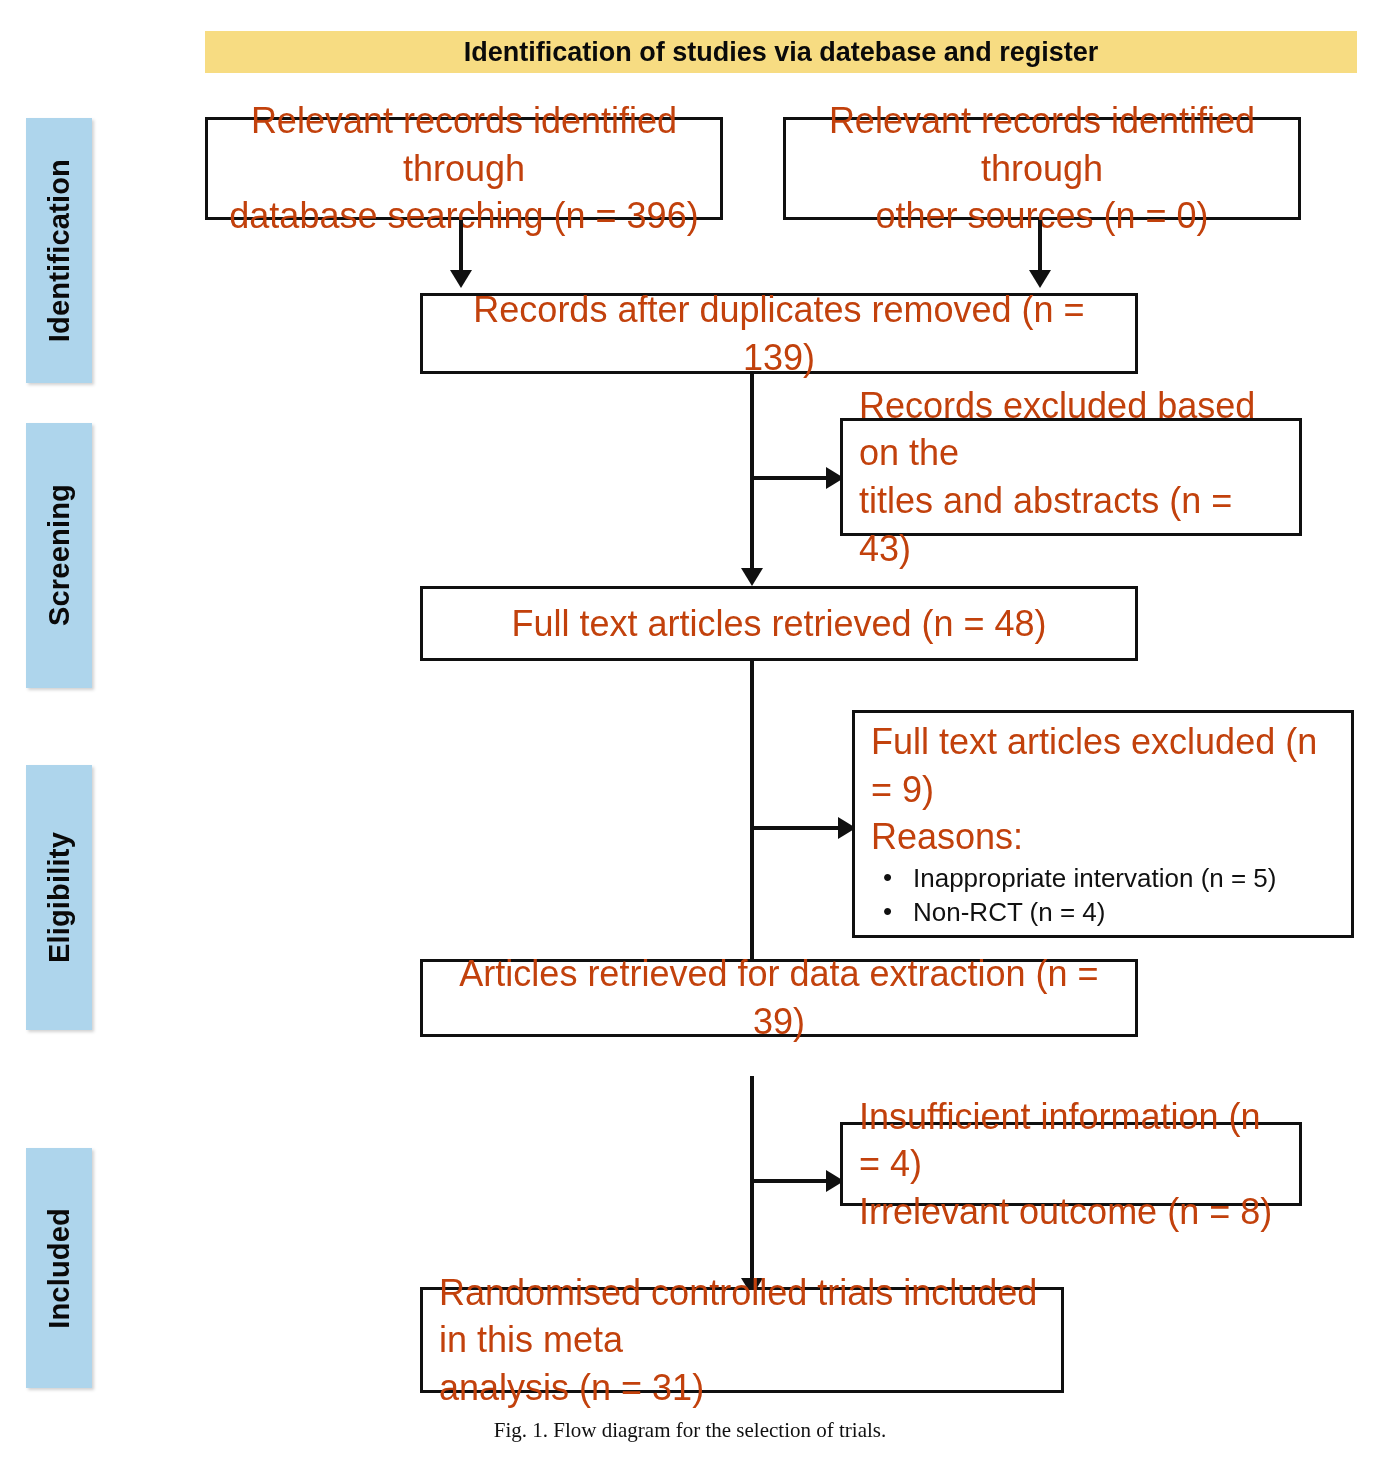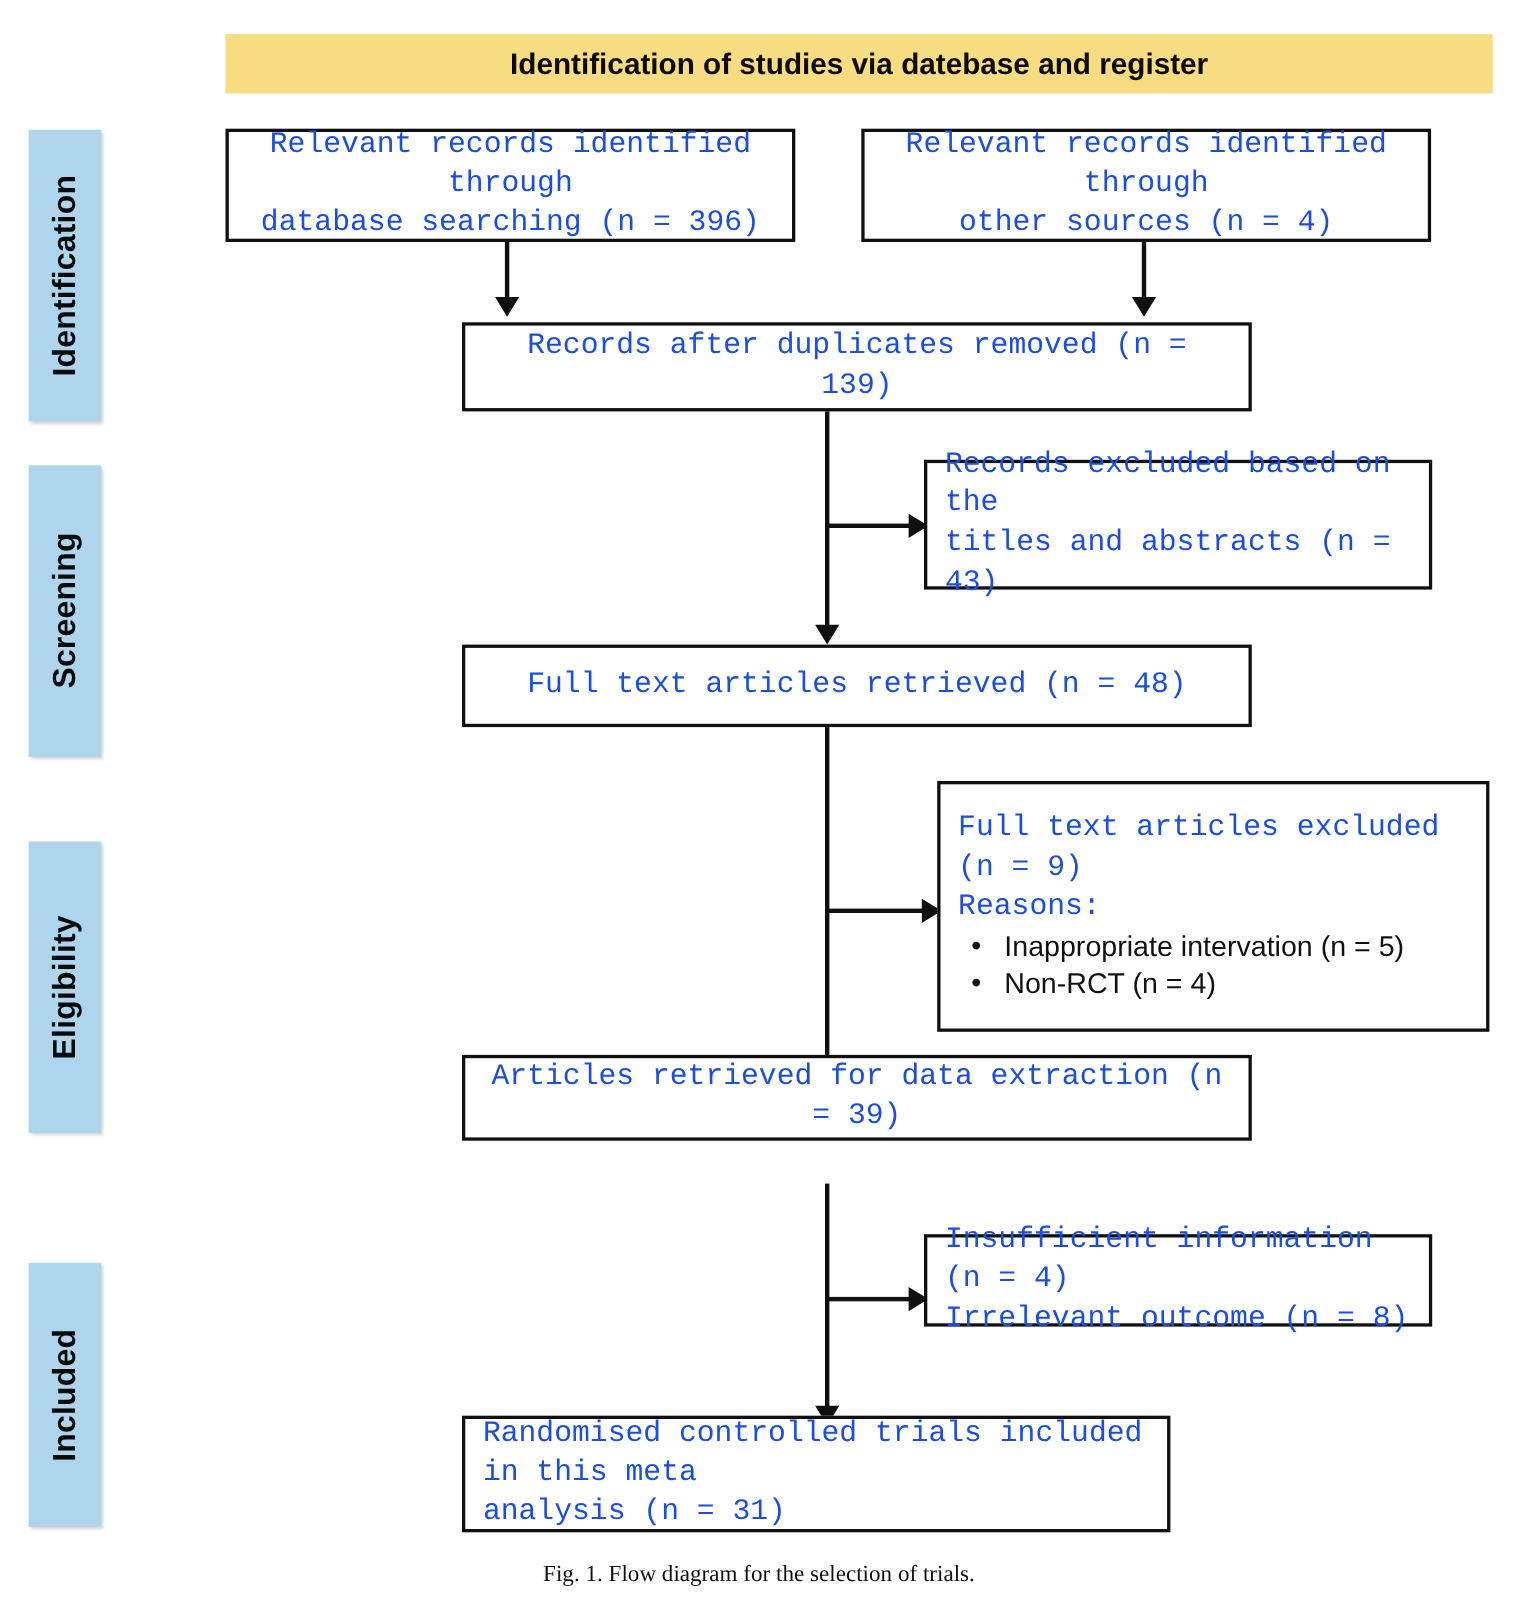--- a/index.html
+++ b/index.html
@@ -59,25 +59,24 @@
   .node {
     position: absolute;
     background: #ffffff;
     border: 3px solid #101010;
     box-sizing: border-box;
     display: flex;
     flex-direction: column;
     justify-content: center;
   }
   .node .node-text {
-    font-size: 27px;
+    font-size: 36px;
     line-height: 1.32;
-    color: #1d4ed8;
+    color: #c2410c;
     padding: 0 16px;
-    font-family: Liberation Mono, monospace;
   }
   .node.center .node-text {
     text-align: center;
   }
   .node.left .node-text {
     text-align: left;
   }
 
   
   .reason-list {
@@ -156,32 +155,32 @@
   </div>
 
   <div class="stage-tab" style="left:26px; top:765px; width:66px; height:265px;">
     <span class="stage-label">Eligibility</span>
   </div>
 
   <div class="stage-tab" style="left:26px; top:1148px; width:66px; height:240px;">
     <span class="stage-label">Included</span>
   </div>
 
-  <div class="banner" style="left:205px; top:31px; width:1152px; height:54px;">
+  <div class="banner" style="left:205px; top:31px; width:1152px; height:42px;">
     <span class="banner-title">Identification of studies via datebase and register</span>
   </div>
 
   <div class="node center" style="left:205px; top:117px; width:518px; height:103px;">
     <div class="node-text">Relevant records identified through</div>
     <div class="node-text">database searching (n = 396)</div>
   </div>
 
   <div class="node center" style="left:783px; top:117px; width:518px; height:103px;">
     <div class="node-text">Relevant records identified through</div>
-    <div class="node-text">other sources (n = 4)</div>
+    <div class="node-text">other sources (n = 0)</div>
   </div>
 
   <div class="vline" style="left:459px; top:220px; width:4px; height:53px;"></div>
   <div class="arrow-down" style="left:450px; top:270px;"></div>
 
   <div class="vline" style="left:1038px; top:220px; width:4px; height:53px;"></div>
   <div class="arrow-down" style="left:1029px; top:270px;"></div>
 
   <div class="node center" style="left:420px; top:293px; width:718px; height:81px;">
     <div class="node-text">Records after duplicates removed (n = 139)</div>

